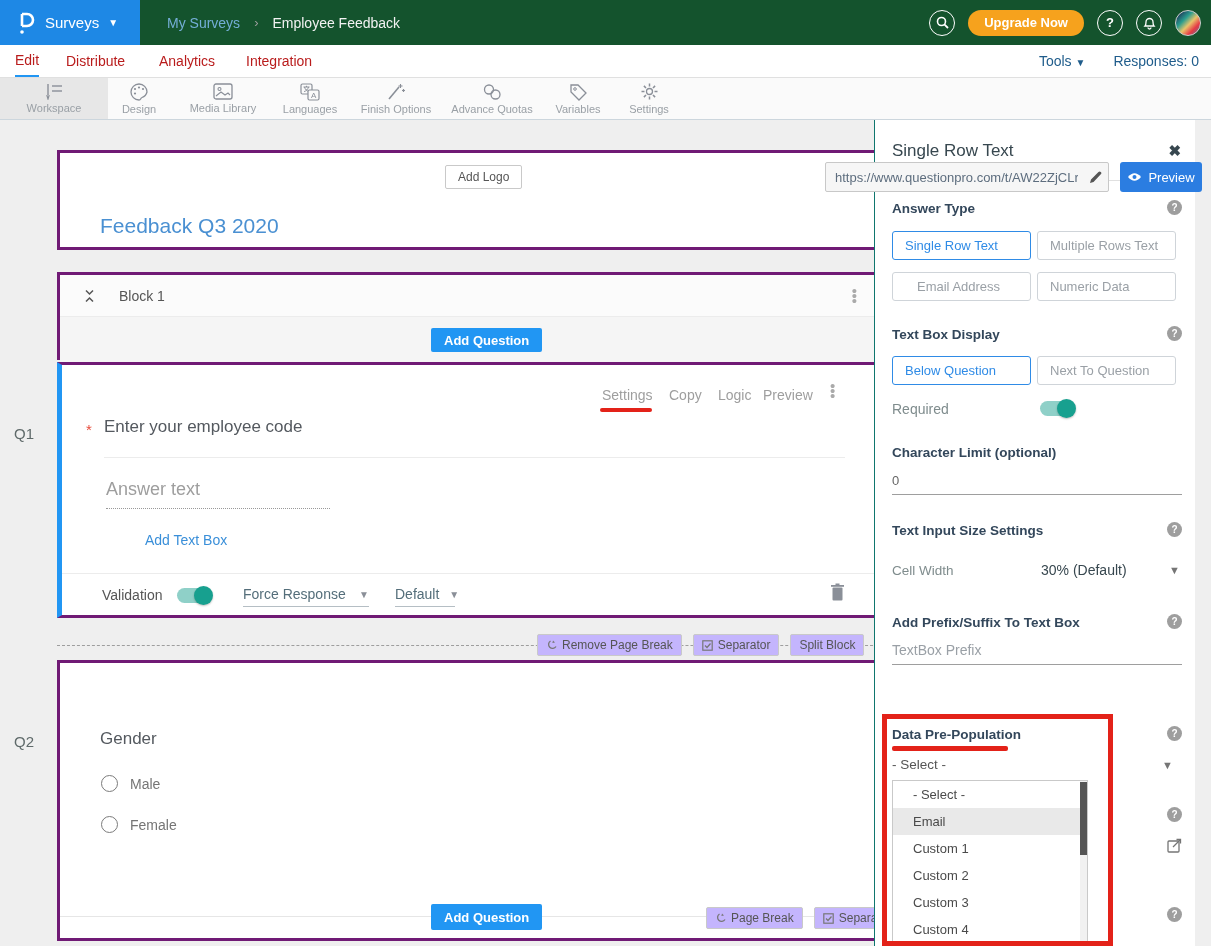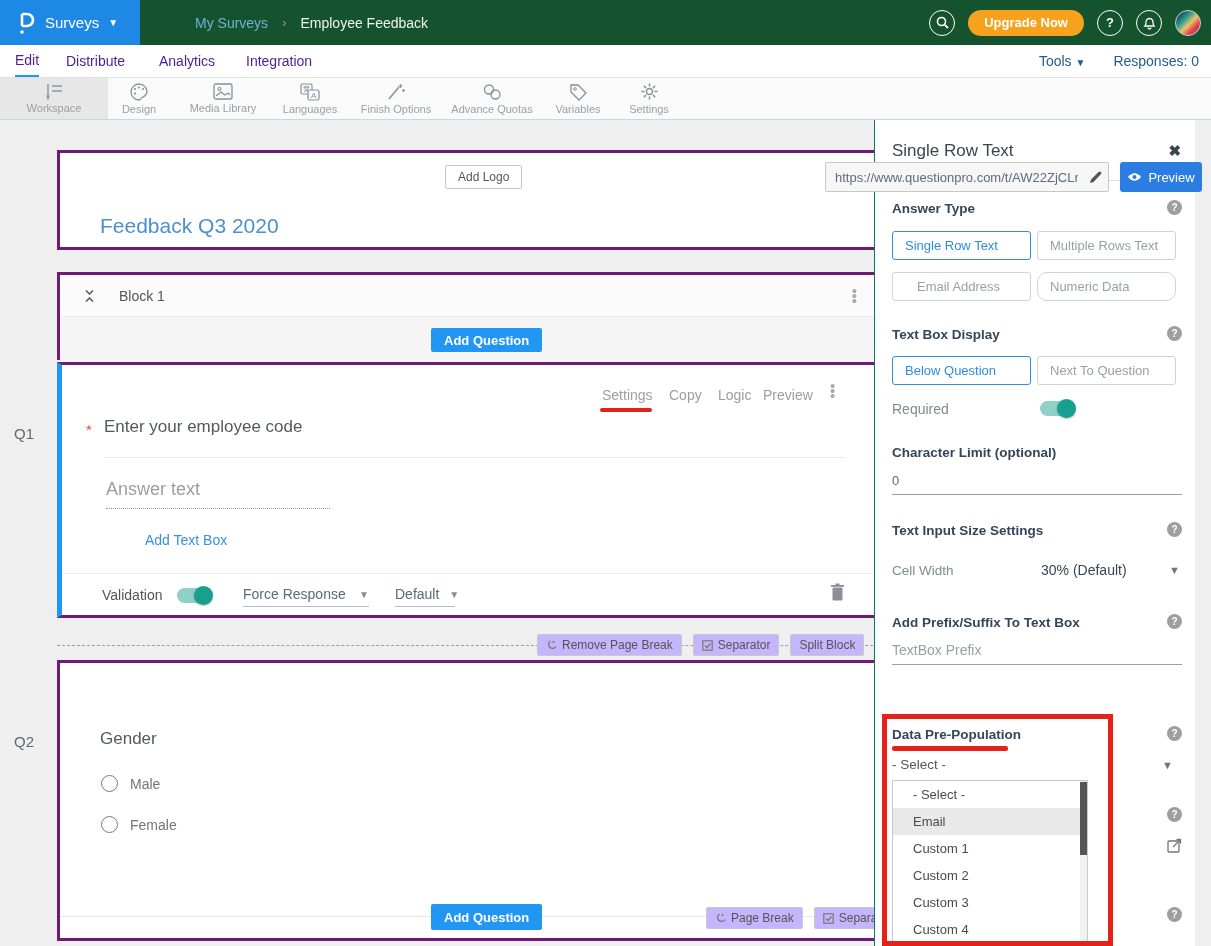--- a/index.html
+++ b/index.html
@@ -5,32 +5,32 @@
   * { margin:0; padding:0; box-sizing:border-box; }
   html,body { width:1211px; height:946px; }
   body { font-family:"Liberation Sans", sans-serif; background:#efefef; position:relative; overflow:hidden; }
   svg { display:block; }
 
   
   .topbar { position:absolute; top:0; left:0; width:1211px; height:45px; background:#14532d; z-index:30; }
   .logo-block { position:absolute; top:0; left:0; width:140px; height:45px; background:#1e88e5; display:flex; align-items:center; padding-left:16px; gap:9px; cursor:pointer; }
   .logo-block .prod { color:#fff; font-size:15px; }
   .logo-block .caret { color:#fff; font-size:10px; }
-  .crumbs { position:absolute; left:167px; top:0; height:45px; display:flex; align-items:center; gap:14px; font-size:14px;margin-left:28px; }
+  .crumbs { position:absolute; left:167px; top:0; height:45px; display:flex; align-items:center; gap:14px; font-size:14px; }
   .crumb-parent { color:#74aed6; cursor:pointer; }
   .crumb-sep { color:#9e9e9e; font-size:13px; }
   .crumb-current { color:#f2f2f2; }
   .top-right { position:absolute; right:10px; top:0; height:45px; display:flex; align-items:center; gap:13px; }
   .circle-btn { width:26px; height:26px; border:1.5px solid #fff; border-radius:50%; display:flex; align-items:center; justify-content:center; color:#fff; font-size:13px; font-weight:bold; cursor:pointer; }
   .upgrade-btn { height:26px; padding:0 16px; background:#f6a21d; border-radius:13px; color:#fff; font-size:13px; font-weight:bold; display:flex; align-items:center; cursor:pointer; }
   .avatar { width:26px; height:26px; border-radius:50%; border:1.5px solid #cfcfcf; background:linear-gradient(135deg,#1d3557 10%,#2a9d8f 35%,#e9c46a 55%,#e63946 75%,#457b9d); cursor:pointer; }
 
   
   .navrow { position:absolute; top:45px; left:0; width:1211px; height:33px; background:#fff; border-bottom:1px solid #e0e0e0; z-index:29; }
-  .nav-tab { position:absolute; top:0; height:32px; display:flex; align-items:center; font-size:14px; color:#4c1d95; cursor:pointer; }
+  .nav-tab { position:absolute; top:0; height:32px; display:flex; align-items:center; font-size:14px; color:#b91c1c; cursor:pointer; }
   .nav-tab.active { border-bottom:2px solid #2196f3; }
   .nav-right { position:absolute; right:12px; top:0; height:32px; display:flex; align-items:center; gap:28px; font-size:14px; color:#1f5c8b; }
 
   
   .toolbarrow { position:absolute; top:78px; left:0; width:1211px; height:42px; background:#fafafa; border-bottom:1px solid #ccd6dd; z-index:28; }
   .tool-item { position:absolute; top:0; height:41px; display:flex; flex-direction:column; align-items:center; justify-content:center; gap:2px; cursor:pointer; padding:0 10px; }
   .tool-item.active { background:#e7e7e7; }
   .tool-item .lbl { font-size:11px; color:#9aa0a6; white-space:nowrap; }
   .url-box { position:absolute; left:825px; top:84px; width:284px; height:30px; background:#f6f6f6; border:1px solid #c8c8c8; border-radius:2px; display:flex; align-items:center; overflow:hidden; }
   .url-box input { flex:1; border:none; background:transparent; font-family:inherit; font-size:13px; color:#5d6d7e; padding:0 4px 0 9px; outline:none; white-space:nowrap; }
@@ -344,21 +344,21 @@
 <div class="panel">
   <div class="panel-title">Single Row Text</div>
   <div class="panel-close">✖</div>
   <div class="panel-divider"></div>
 
   <div class="sec-label" style="top:81px;">Answer Type</div>
   <div class="help" style="right:13px; top:80px;">?</div>
   <div class="type-btn sel" style="left:17px; top:111px; width:139px;">Single Row Text</div>
   <div class="type-btn" style="left:162px; top:111px; width:139px;">Multiple Rows Text</div>
   <div class="type-btn" style="left:17px; top:152px; width:139px;padding-left:24px;">Email Address</div>
-  <div class="type-btn" style="left:162px; top:152px; width:139px;border-radius:10px;">Numeric Data</div>
+  <div class="type-btn" style="left:162px; top:152px; width:139px;">Numeric Data</div>
 
   <div class="sec-label" style="top:207px;">Text Box Display</div>
   <div class="help" style="right:13px; top:206px;">?</div>
   <div class="type-btn sel" style="left:17px; top:236px; width:139px;">Below Question</div>
   <div class="type-btn" style="left:162px; top:236px; width:139px;">Next To Question</div>
   <div class="gray-label" style="position:absolute; left:17px; top:281px; font-size:14px;">Required</div>
   <div class="toggle" style="position:absolute; left:165px; top:281px;">
       <span class="knob"></span>
     </div>
 

